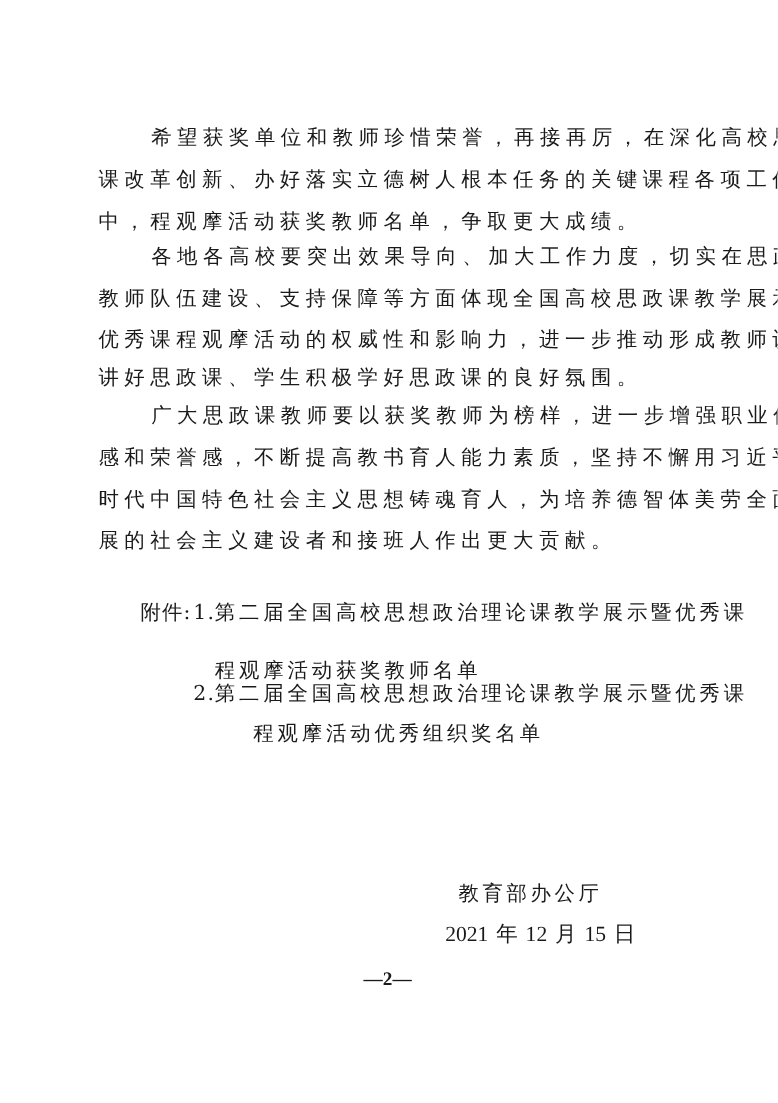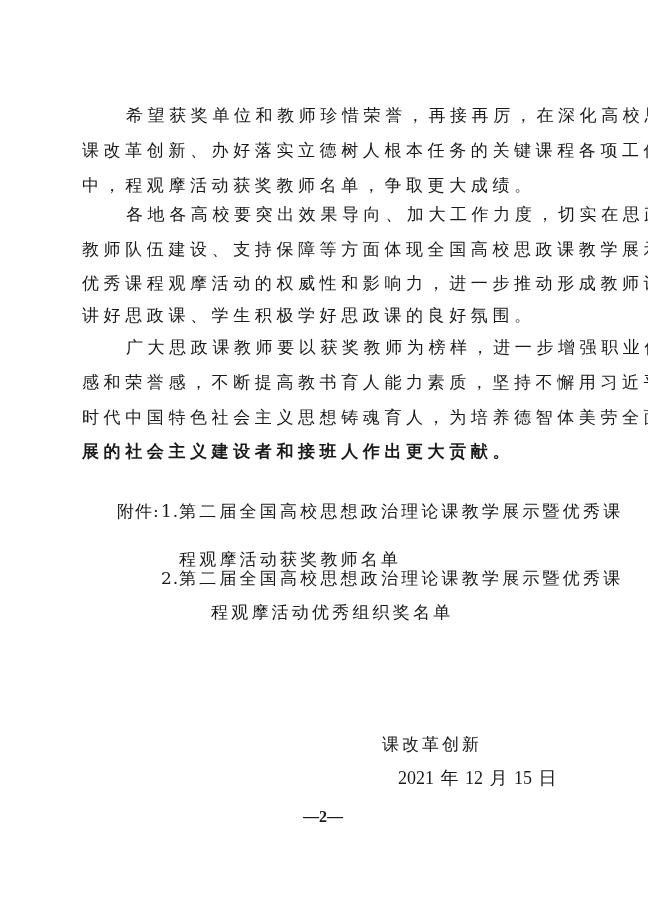--- a/index.html
+++ b/index.html
@@ -2,21 +2,21 @@
 <html><head>
 <meta charset="utf-8">
 <style>
   html, body { margin: 0; padding: 0; background: #ffffff; }
   body { width: 648px; height: 919px; position: relative; overflow: hidden;
          font-family: "DejaVu Serif", "Liberation Serif", serif; color: #1a1a1a; }
   .page { position: absolute; left: 0; top: 0; width: 648px; height: 919px; }
   .line { position: absolute; font-size: 17px; line-height: 22px; white-space: nowrap;
           letter-spacing: 4.6px; }
   .sig { position: absolute; font-size: 17px; white-space: nowrap; }
-  .date { font-family: "Liberation Serif", serif; letter-spacing: 0; word-spacing: 2px; font-size: 18px; margin-left: 27px; }
+  .date { font-family: "Liberation Serif", serif; letter-spacing: 0; word-spacing: 2px; font-size: 18px; }
   .pagenum { position: absolute; left: 303px; top: 808px; font-family: "Liberation Serif", serif;
              font-size: 16px; font-weight: bold; white-space: nowrap; }
 </style>
 </head>
 <body>
 
 <div class="page">
 
   <div>
     <div class="line" style="left:126px; top:104px;">希望获奖单位和教师珍惜荣誉，再接再厉，在深化高校思政</div>
@@ -28,32 +28,32 @@
     <div class="line" style="left:126px; top:203px;">各地各高校要突出效果导向、加大工作力度，切实在思政课</div>
     <div class="line" style="left:82px; top:238px;">教师队伍建设、支持保障等方面体现全国高校思政课教学展示暨</div>
     <div class="line" style="left:82px; top:272px;">优秀课程观摩活动的权威性和影响力，进一步推动形成教师认真</div>
     <div class="line" style="left:82px; top:306px;font-family:Liberation Mono, monospace;">讲好思政课、学生积极学好思政课的良好氛围。</div>
   </div>
 
   <div>
     <div class="line" style="left:126px; top:336px;">广大思政课教师要以获奖教师为榜样，进一步增强职业使命</div>
     <div class="line" style="left:82px; top:371px;">感和荣誉感，不断提高教书育人能力素质，坚持不懈用习近平新</div>
     <div class="line" style="left:82px; top:406px;">时代中国特色社会主义思想铸魂育人，为培养德智体美劳全面发</div>
-    <div class="line" style="left:82px; top:440px;font-weight:bold;">展的社会主义建设者和接班人作出更大贡献。</div>
+    <div class="line" style="left:82px; top:440px;">展的社会主义建设者和接班人作出更大贡献。</div>
   </div>
 
   <div>
     <div class="line" style="left:117px; top:500px; letter-spacing:1px;">附件:</div>
     <div class="line" style="left:161px; top:500px; letter-spacing:1px;">1.</div>
     <div class="line" style="left:179px; top:500px; letter-spacing:3.2px;">第二届全国高校思想政治理论课教学展示暨优秀课</div>
     <div class="line" style="left:179px; top:548px; letter-spacing:3.2px;">程观摩活动获奖教师名单</div>
     <div class="line" style="left:161px; top:567px; letter-spacing:1px;">2.</div>
     <div class="line" style="left:179px; top:567px; letter-spacing:3.2px;">第二届全国高校思想政治理论课教学展示暨优秀课</div>
     <div class="line" style="left:179px; top:601px; letter-spacing:3.2px;margin-left:32px;">程观摩活动优秀组织奖名单</div>
   </div>
 
   <div>
-    <div class="sig" style="left:382px; top:733px; letter-spacing:3px;">课改革创新</div>
+    <div class="sig" style="left:382px; top:733px; letter-spacing:3px;">教育部办公厅</div>
     <div class="sig date" style="left:371px; top:766px;">2021 年 12 月 15 日</div>
   </div>
 
   <div class="pagenum">—2—</div>
 </div>
 
 </body></html>

